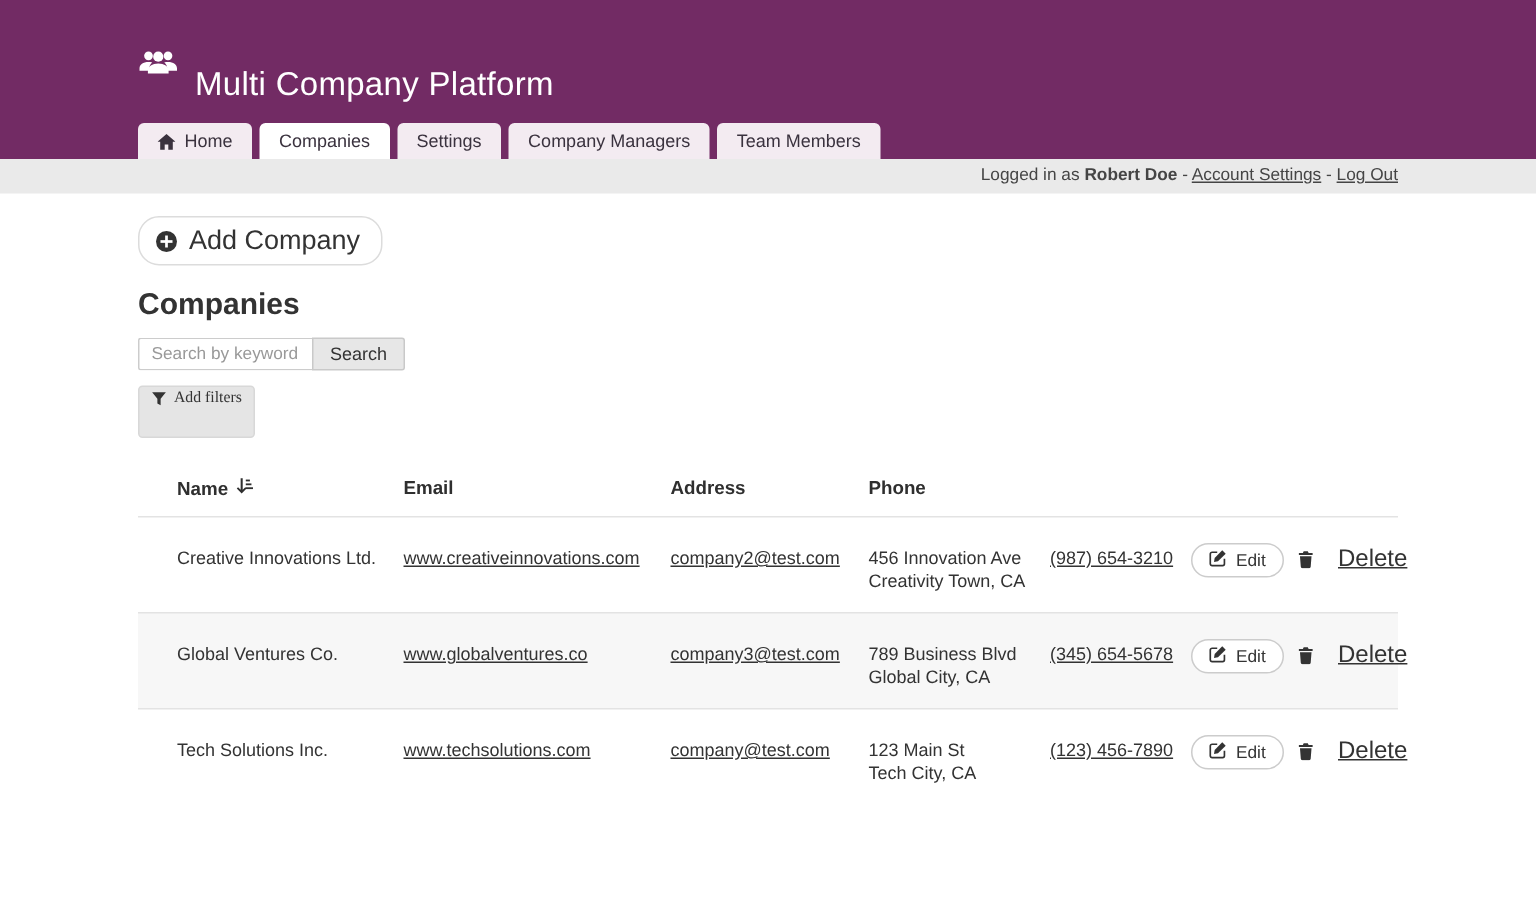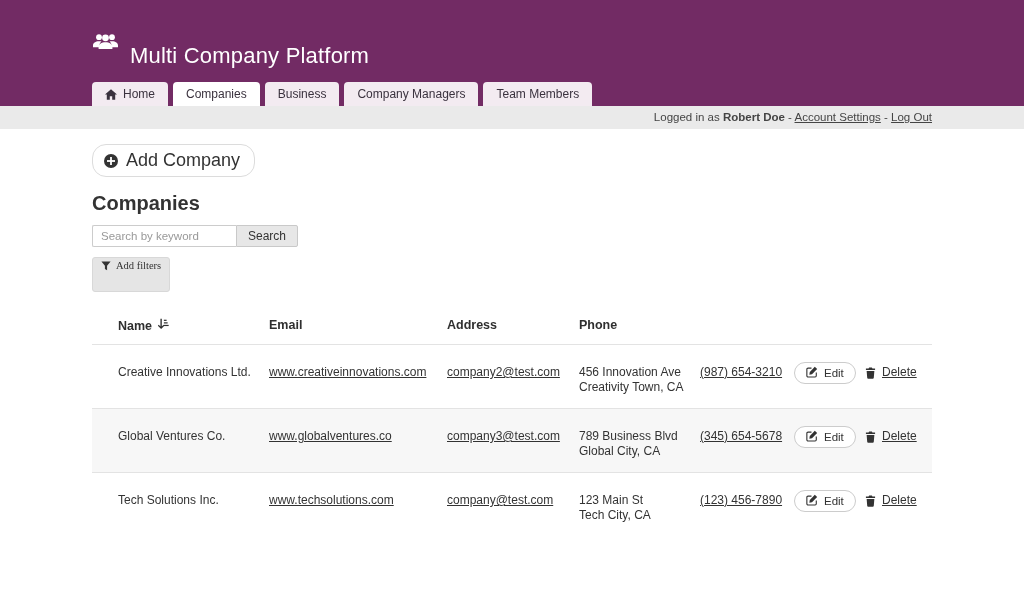--- a/index.html
+++ b/index.html
@@ -46,21 +46,21 @@
     background: #ffffff; border: 1px solid #dcdcdc; border-radius: 14px;
     padding: 5px 14px 5px 11px; font-size: 18px; color: #333;
     cursor: pointer; font-family: inherit;
   }
   .pill-btn svg { display: block; }
 
   .page-title { font-size: 20px; font-weight: 600; color: #333; margin: 15px 0 10px; }
 
   .search-row { display: flex; }
   .search-input {
-    width: 144px; height: 22px; border: 1px solid #cccccc; border-right: none;
+    width: 116px; height: 22px; border: 1px solid #cccccc; border-right: none;
     border-radius: 2px 0 0 2px; padding: 2px 8px; font-size: 11.5px;
     color: #333; outline: none; font-family: inherit;
   }
   .search-input::placeholder { color: #999999; }
   .search-btn {
     height: 22px; border: 1px solid #c9c9c9; background: #E7E7E7;
     border-radius: 0 2px 2px 0; font-size: 12px; color: #333;
     padding: 0 11px; cursor: pointer; font-family: inherit;
   }
 
@@ -88,21 +88,21 @@
   .cell a { color: #333; text-decoration: underline; cursor: pointer; }
   .addr { line-height: 15px; }
 
   .edit-btn {
     display: inline-flex; align-items: center; gap: 6px;
     background: #ffffff; border: 1px solid #cccccc; border-radius: 12px;
     padding: 3px 11px; font-size: 11.5px; color: #333;
     cursor: pointer; font-family: inherit; margin-top: -3px;
   }
   .delete-link { display: inline-flex; align-items: center; gap: 6px; color: #333; }
-  .delete-link a { font-size: 12px; }
+  .delete-link a { font-size: 16px; margin-left: 10px; }
   .icon-dim svg { display: block; }
 </style>
 </head>
 <body>
 
 <header class="masthead">
   <div class="container">
     <div class="brand-row">
       <span class="brand-icon">
         <svg width="27" height="20" viewBox="0 0 27 20" fill="#ffffff">
@@ -122,21 +122,21 @@
           <svg width="12" height="11" viewBox="0 0 16 14" fill="#3a323e">
             <path d="M8 0 L16 7 H13.6 V14 H9.6 V9.4 H6.4 V14 H2.4 V7 H0 Z"></path>
           </svg>
         </span>
         <span>Home</span>
       </button>
       <button class="tab active">
         <span>Companies</span>
       </button>
       <button class="tab">
-        <span>Business</span>
+        <span>Settings</span>
       </button>
       <button class="tab">
         <span>Company Managers</span>
       </button>
       <button class="tab">
         <span>Team Members</span>
       </button>
     </nav>
   </div>
 </header>

